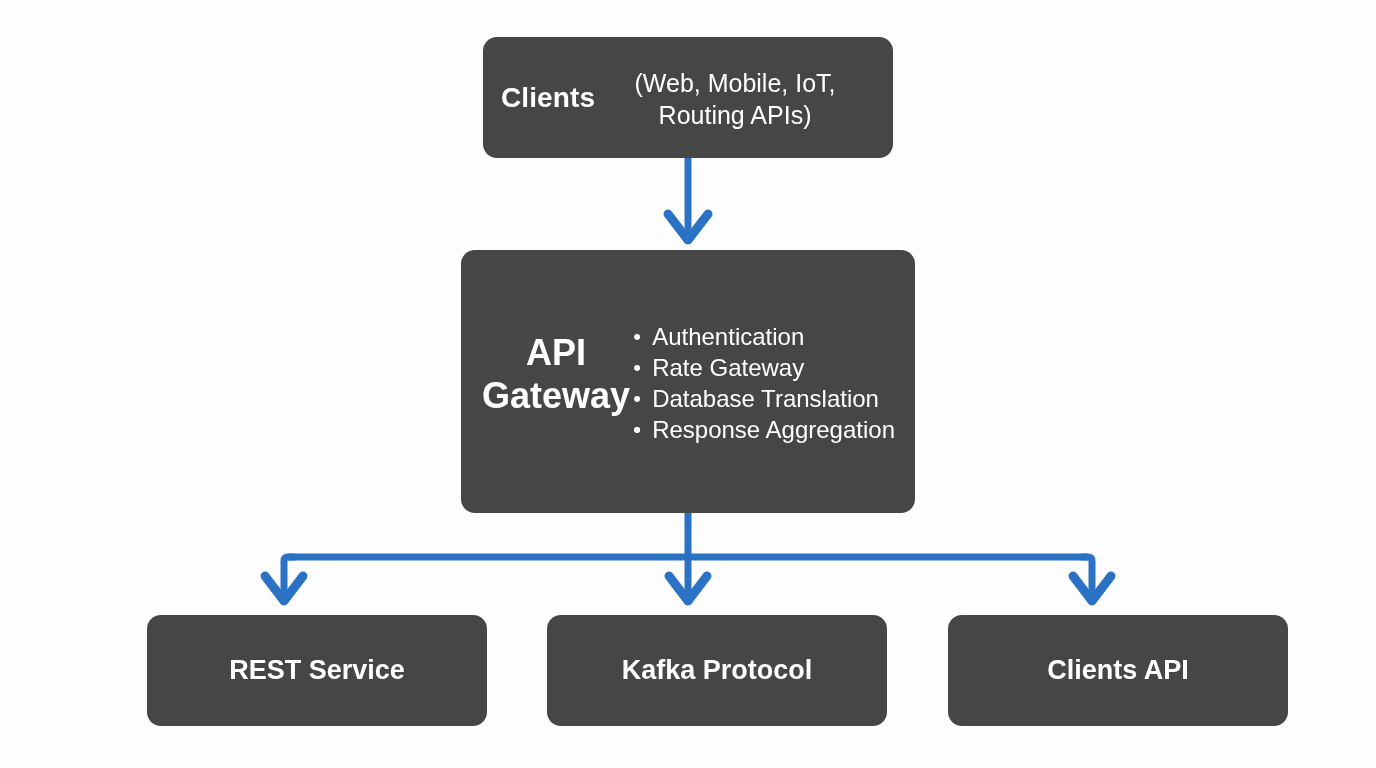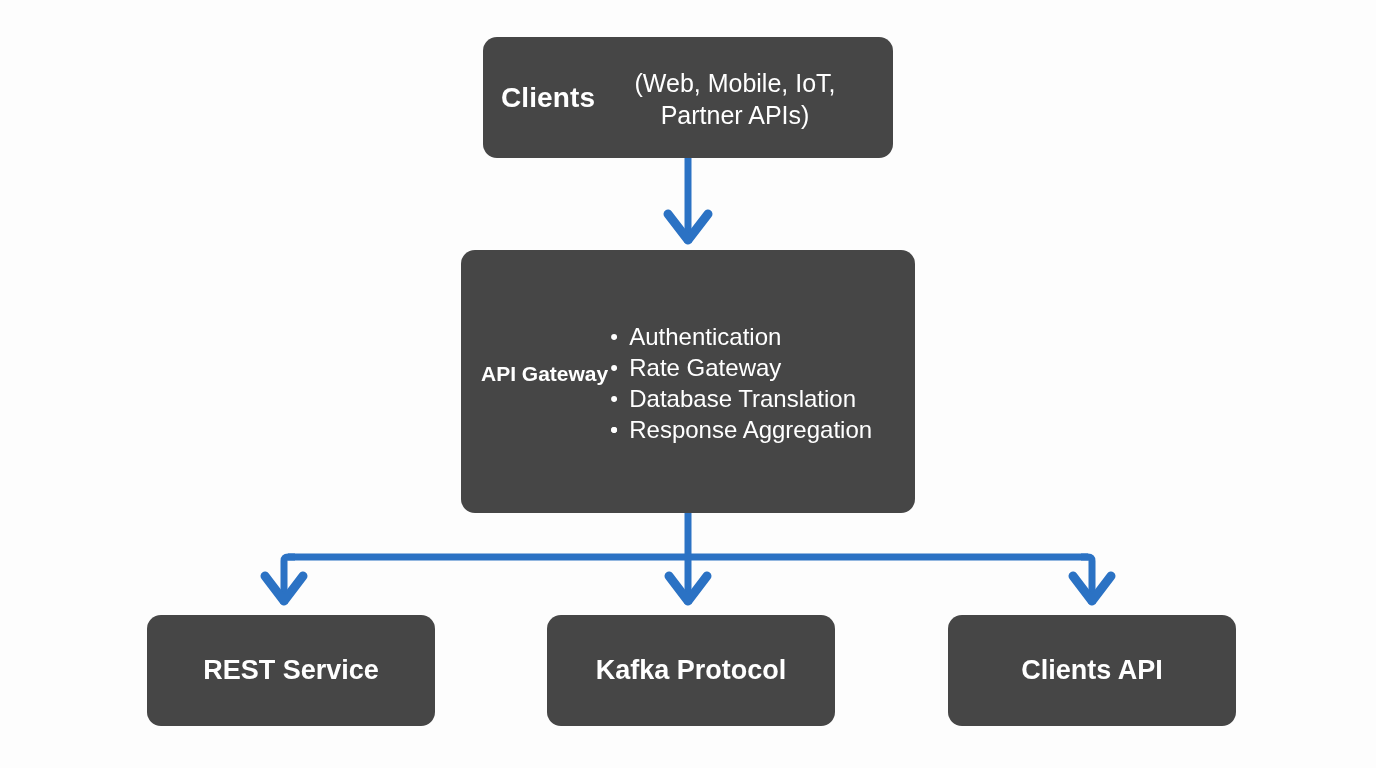--- a/index.html
+++ b/index.html
@@ -68,21 +68,21 @@
   
   #node-api-gateway {
     left: 461px;
     top: 250px;
     width: 454px;
     height: 263px;
     padding: 22px 20px 20px;
     justify-content: flex-start;
   }
   #node-api-gateway .node-title {
-    font-size: 21px;
+    font-size: 36px;
     font-weight: bold;
     line-height: 1.2;
     margin-bottom: 17px;
   }
   .feature-list {
     list-style: none;
     margin: 0;
     padding: 0;
     text-align: left;
     align-self: center;
@@ -99,21 +99,21 @@
     left: 2px;
     top: 0;
     line-height: 31px;
     font-size: 22px;
   }
 
   
   .leaf-box {
     top: 615px;
     height: 111px;
-    width: 288px;
+    width: 340px;
   }
   #node-rest-service { left: 147px; }
   #node-kafka-cluster { left: 547px; }
   #node-database-api { left: 948px; }
   .leaf-box .node-title {
     font-size: 27px;
     font-weight: bold;
     line-height: 1.2;
   }
 </style>
@@ -152,21 +152,21 @@
       <g>
         <path d="M1081,557 L1088,557 Q1092,557 1092,561 L1092,604"></path>
         <path d="M1073,576 L1092,601 L1111,576" stroke-width="9" stroke-linecap="round"></path>
       </g>
 
     </g>
   </svg>
 
   <div class="node-box" id="node-clients">
     <div class="node-title">Clients</div>
-    <div class="node-subtitle">(Web, Mobile, IoT, Partner APIs)</div>
+    <div class="node-subtitle">(Web, Mobile, IoT, Routing APIs)</div>
   </div>
 
   <div class="node-box" id="node-api-gateway">
     <div class="node-title">API Gateway</div>
     <ul class="feature-list" id="api-gateway-features">
         <li><span class="bullet-dot">•</span><span>Authentication</span></li>
         <li><span class="bullet-dot">•</span><span>Rate Gateway</span></li>
         <li><span class="bullet-dot">•</span><span>Database Translation</span></li>
         <li><span class="bullet-dot">•</span></li>
         <li><span class="bullet-dot">•</span><span>Response Aggregation</span></li>

